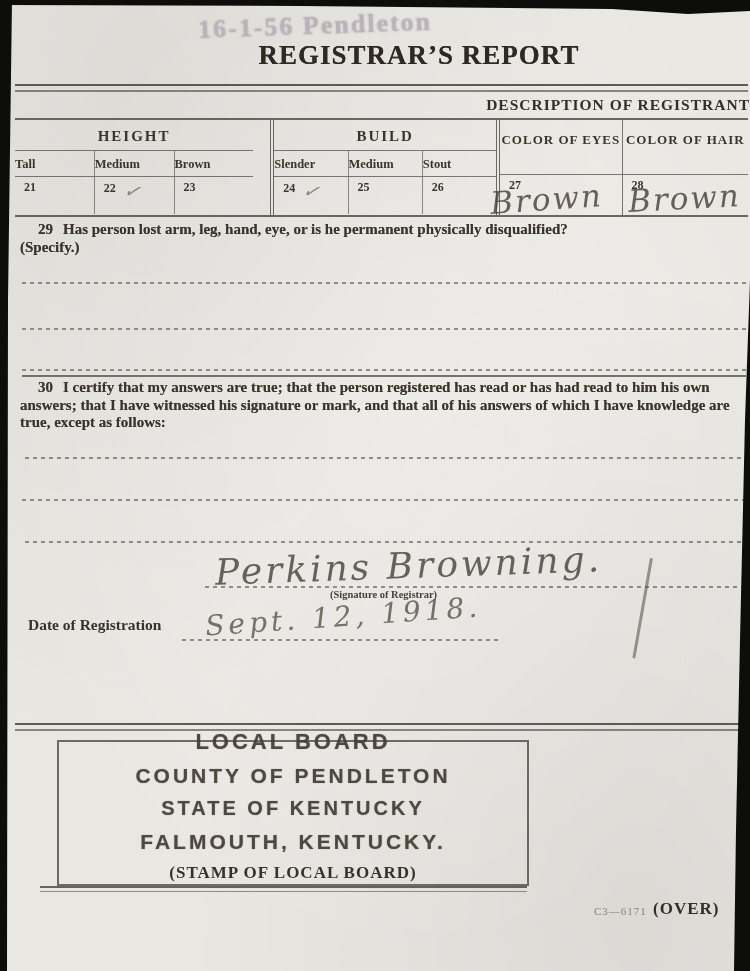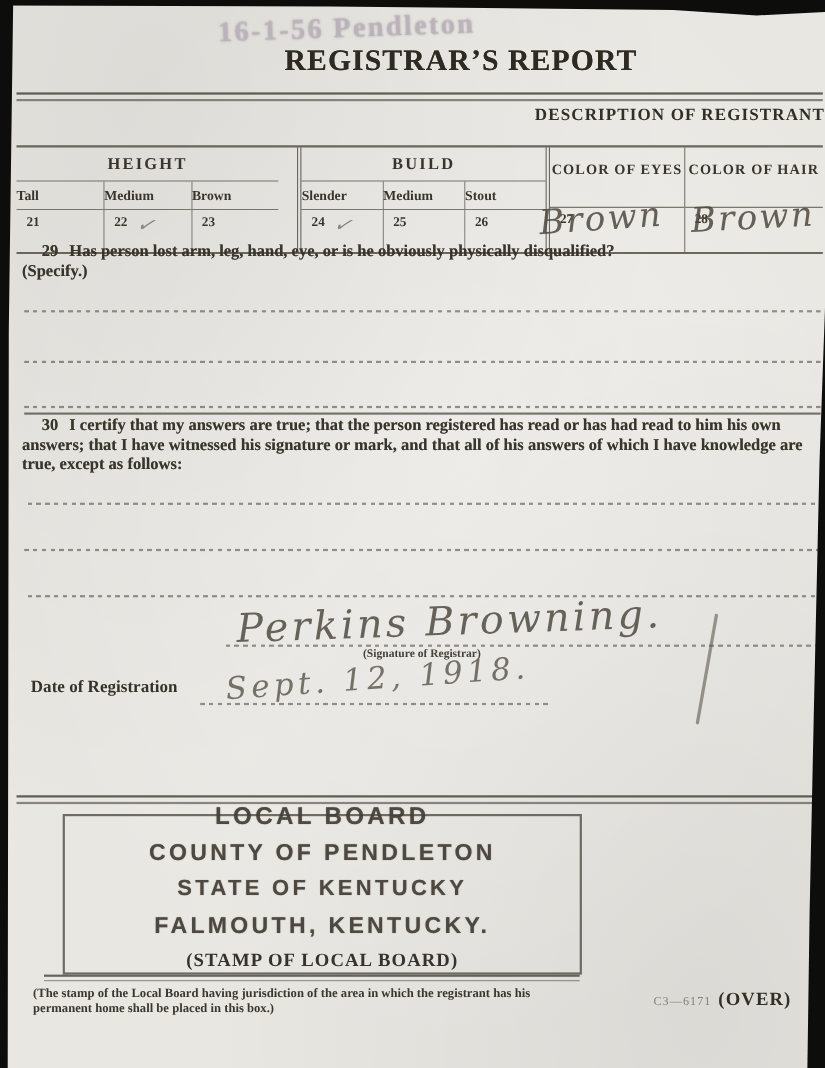--- a/index.html
+++ b/index.html
@@ -29,21 +29,21 @@
     color:#2e2a22;text-shadow:0 0 0.5px rgba(46,42,34,0.8);padding-left:44px;
   }
   .rule-double{height:4px;border-top:2px solid rgba(72,67,58,0.85);border-bottom:2px solid rgba(72,67,58,0.6);}
   .title-rule{top:84px;left:15px;width:733px;}
   .section-heading{
     top:96px;left:0;width:100%;text-align:right;
     font-size:15.5px;font-weight:700;letter-spacing:1px;color:#332f27;
   }
   
   .desc-table{
-    top:132px;left:15px;width:733px;display:flex;
+    top:118px;left:15px;width:733px;display:flex;
     border-top:2px solid rgba(75,70,61,0.8);
     border-bottom:2px solid rgba(75,70,61,0.8);
     color:#3a352c;
   }
   .tgroup{display:flex;flex-direction:column;}
   .g-height{width:247px;}
   .g-build{width:230px;border-left:4px double rgba(75,70,61,0.8);margin-left:17px;}
   .tcol{display:flex;flex-direction:column;}
   .c-eyes{width:126px;border-left:4px double rgba(75,70,61,0.8);}
   .c-hair{width:130px;border-left:1px solid rgba(75,70,61,0.7);}
@@ -181,21 +181,21 @@
     <div class="tcol c-hair">
       <div class="clabel">COLOR OF HAIR</div>
       <div class="cnum"><span>28</span></div>
     </div>
   </div>
 
   <div class="abs hw hw-eyes">Brown</div>
   <div class="abs hw hw-hair">Brown</div>
 
   <div class="abs q q29">
-    <span class="qnum">29</span><span>Has person lost arm, leg, hand, eye, or is he obviously physically disqualified?</span>
+    <span class="qnum">29</span><span>Has person lost arm, leg, hand, eye, or is he permanent physically disqualified?</span>
     <div class="specify">(Specify.)</div>
   </div>
   <div class="abs dotline" style="top:282px;left:22px;width:724px;"></div>
   <div class="abs dotline" style="top:328px;left:22px;width:724px;"></div>
   <div class="abs dotline" style="top:369px;left:22px;width:724px;"></div>
   <div class="abs solidline" style="top:375px;left:22px;width:724px;"></div>
 
   <div class="abs q q30">
     <span class="qnum">30</span><span>I certify that my answers are true; that the person registered has read or has had read to him his own answers; that I have witnessed his signature or mark, and that all of his answers of which I have knowledge are true, except as follows:</span>
   </div>
@@ -215,17 +215,16 @@
   <div class="abs rule-double stamp-rule"></div>
   <div class="abs stamp-box">
     <div class="stamp-line st0">LOCAL BOARD</div>
     <div class="stamp-line st1">COUNTY OF PENDLETON</div>
     <div class="stamp-line st2">STATE OF KENTUCKY</div>
     <div class="stamp-line st3">FALMOUTH, KENTUCKY.</div>
     <div class="stamp-caption">(STAMP OF LOCAL BOARD)</div>
   </div>
   <div class="abs box-rule"></div>
 
-  <div class="abs footer-note">(The stamp of the Local Board having jurisdiction of the area in which the registrant has his permanent home shall be placed in this box.)</div>
   <div class="abs form-number">C3—6171</div>
   <div class="abs over">(OVER)</div>
 
 </div>
 
 </body></html>

